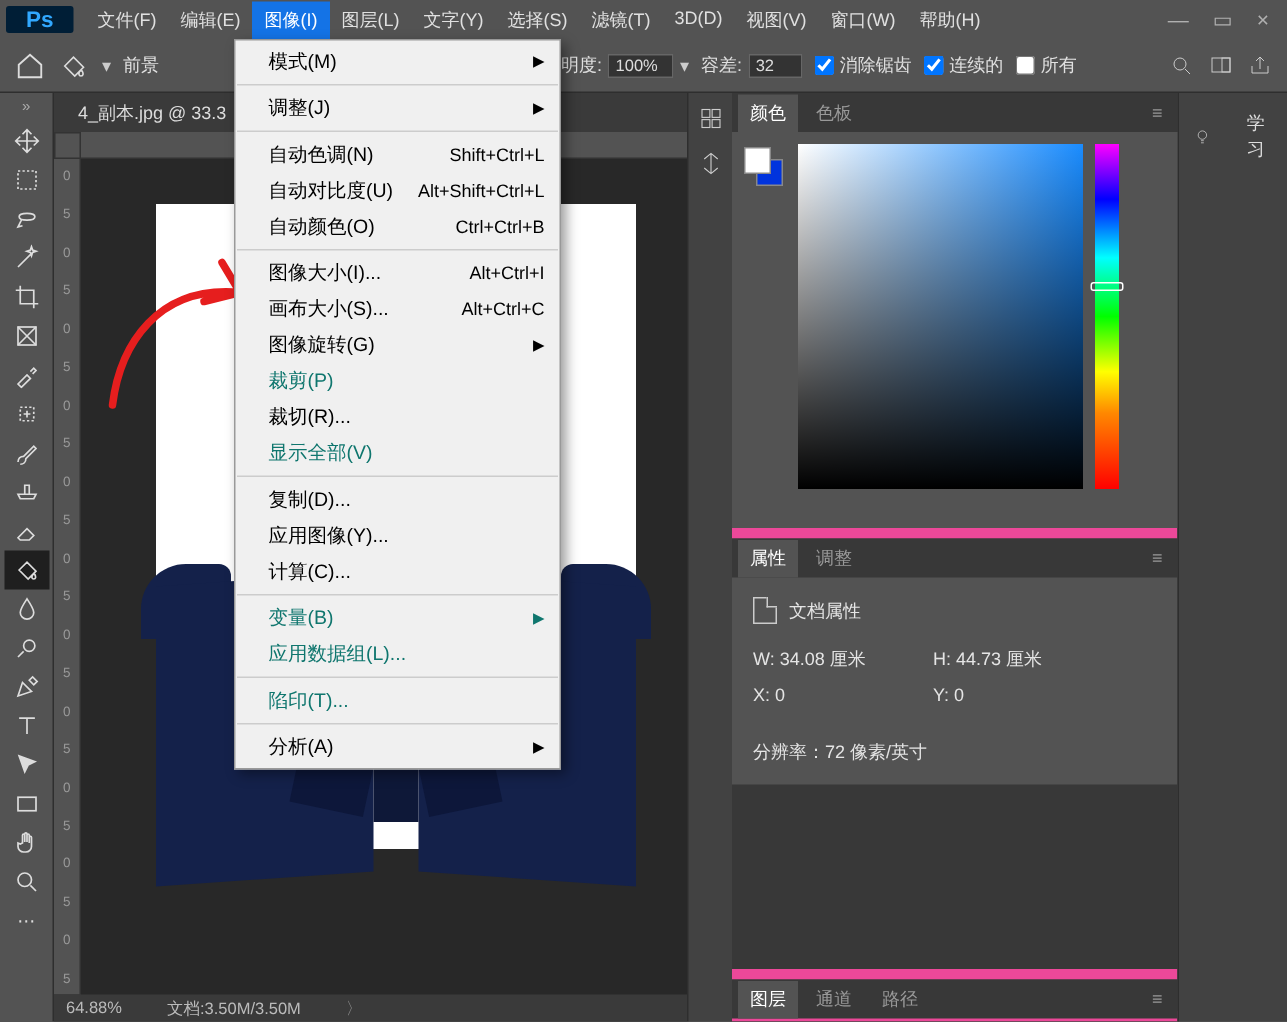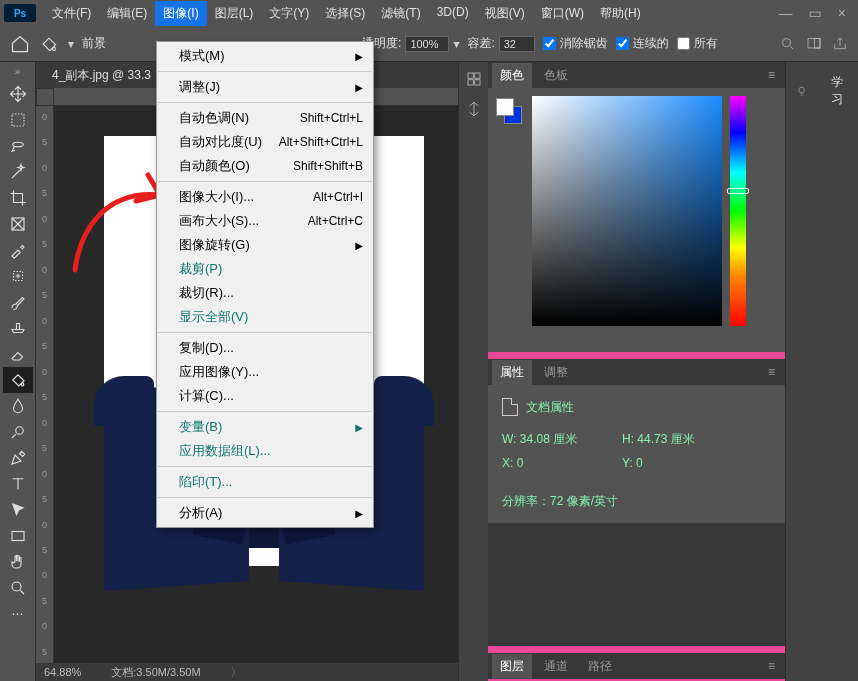--- a/index.html
+++ b/index.html
@@ -1,19 +1,19 @@
 <!DOCTYPE html>
 <html><head>
 <meta charset="utf-8">
 <style>
 * { margin: 0; padding: 0; box-sizing: border-box; font-family: "Microsoft YaHei", Arial, sans-serif; }
 body { background: #535353; width: 858px; height: 681px; overflow: hidden; color: #e0e0e0; font-size: 12px; position: relative; }
 
 .titlebar { height: 26px; background: #535353; display: flex; align-items: center; padding: 0 4px; }
-.ps-icon { width: 32px; height: 18px; background: #001e36; color: #31a8ff; font-weight: bold; font-size: 10px; display: flex; align-items: center; justify-content: center; border-radius: 2px; margin-right: 8px; }
+.ps-icon { width: 45px; height: 18px; background: #001e36; color: #31a8ff; font-weight: bold; font-size: 15px; display: flex; align-items: center; justify-content: center; border-radius: 2px; margin-right: 8px; }
 .menubar { display: flex; flex: 1; }
 .menubar-item { padding: 4px 8px; cursor: pointer; }
 .menubar-item.active { background: #1473e6; color: #fff; }
 .window-controls { display: flex; gap: 16px; margin-right: 8px; color: #b0b0b0; }
 .window-controls span { cursor: pointer; font-size: 14px; }
 
 .optionsbar { height: 36px; background: #535353; border-bottom: 1px solid #2e2e2e; display: flex; align-items: center; padding: 0 10px; gap: 8px; }
 .home-icon { width: 20px; height: 20px; }
 .ob-group { display: flex; align-items: center; gap: 4px; }
 .ob-input { background: #333; border: 1px solid #666; color: #ddd; padding: 1px 4px; width: 36px; font-size: 11px; }
@@ -64,35 +64,35 @@
 .panel-menu { margin-left: auto; margin-right: 6px; color: #999; cursor: pointer; }
 
 .color-panel-body { height: 264px; background: #535353; padding: 8px; position: relative; display:flex; gap:8px;}
 .swatch-stack { position: relative; width: 28px; height: 28px; margin-top:2px;}
 .swatch-bg { position: absolute; left: 8px; top: 8px; width: 18px; height: 18px; background: #0033dd; border: 1px solid #888; }
 .swatch-fg { position: absolute; left: 0; top: 0; width: 18px; height: 18px; background: #fff; border: 1px solid #888; }
 .color-field { width: 190px; height: 230px; background: linear-gradient(to bottom, rgba(0,0,0,0) 0%, #000 100%), linear-gradient(to right, #fff 0%, #1a8cff 100%); position: relative; }
 .hue-strip { width: 16px; height: 230px; background: linear-gradient(to bottom, #f0f 0%, #00f 16%, #0ff 33%, #0f0 50%, #ff0 66%, #f80 78%, #f00 100%); position: relative; }
 .hue-thumb { position:absolute; left:-3px; width: 22px; height:6px; top:92px; border:1px solid #fff;border-radius:2px;}
 
-.props-body { padding: 10px 14px; color: #86efac; font-size: 12px; line-height: 2; background:#535353;}
+.props-body { padding: 10px 14px; color: #e5e5e5; font-size: 12px; line-height: 2; background:#535353;}
 .props-header { display:flex;align-items:center;gap:8px;margin-bottom:8px;}
 .doc-icon{width:16px;height:18px;border:1px solid #ccc;position:relative;}
 .doc-icon::after{content:"";position:absolute;right:-1px;top:-1px;width:6px;height:6px;background:#535353;border-left:1px solid #ccc;border-bottom:1px solid #ccc;}
 .props-row { display: flex; }
 .props-row > span:first-child { width: 120px; }
 
 .layer-tabs-section { height: 28px; }
 
 .rightbar { width: 73px; background: #424242; border-left: 1px solid #2e2e2e; padding: 8px 6px; }
 .learn-btn { display: flex; align-items: center; gap: 24px; color: #ddd; cursor: pointer; padding:4px;}
 .bulb-icon { width: 16px; height: 16px; stroke: #ddd; fill: none; }
 
 
-.dropdown { position: absolute; left: 156px; top: 41px; width: 218px; background: #f0f0f0; color: #000; border: 1px solid #999; box-shadow: 3px 3px 8px rgba(0,0,0,0.4); z-index: 100; font-size: 13px; padding:2px 0;}
+.dropdown { position: absolute; left: 156px; top: 26px; width: 218px; background: #f0f0f0; color: #000; border: 1px solid #999; box-shadow: 3px 3px 8px rgba(0,0,0,0.4); z-index: 100; font-size: 13px; padding:2px 0;}
 .dd-item { display: flex; align-items: center; padding: 3px 10px 3px 22px; cursor: pointer; }
 .dd-item.disabled { color: #0f766e; }
 .dd-item .shortcut { margin-left: auto; font-size: 12px; }
 .dd-item .arrow { margin-left: auto; font-size: 10px; }
 .dd-sep { height: 1px; background: #ccc; margin: 3px 1px; }
 
 .right-icons { display:flex;gap:10px;color:#ccc;margin-left:auto;align-items:center;}
 .right-icons svg{width:16px;height:16px;stroke:#ccc;fill:none;}
 </style>
 </head>
@@ -426,21 +426,21 @@
     <div class="dd-item">
       <span>自动色调(N)</span>
       <span class="shortcut">Shift+Ctrl+L</span>
     </div>
     <div class="dd-item">
       <span>自动对比度(U)</span>
       <span class="shortcut">Alt+Shift+Ctrl+L</span>
     </div>
     <div class="dd-item">
       <span>自动颜色(O)</span>
-      <span class="shortcut">Shift+Shift+B</span>
+      <span class="shortcut">Ctrl+Ctrl+B</span>
     </div>
     <div class="dd-sep"></div>
     <div class="dd-item">
       <span>图像大小(I)...</span>
       <span class="shortcut">Alt+Ctrl+I</span>
     </div>
     <div class="dd-item">
       <span>画布大小(S)...</span>
       <span class="shortcut">Alt+Ctrl+C</span>
     </div>

